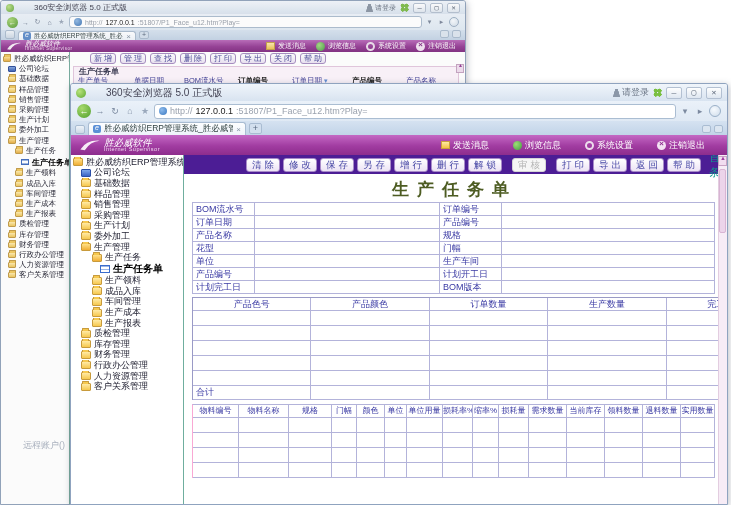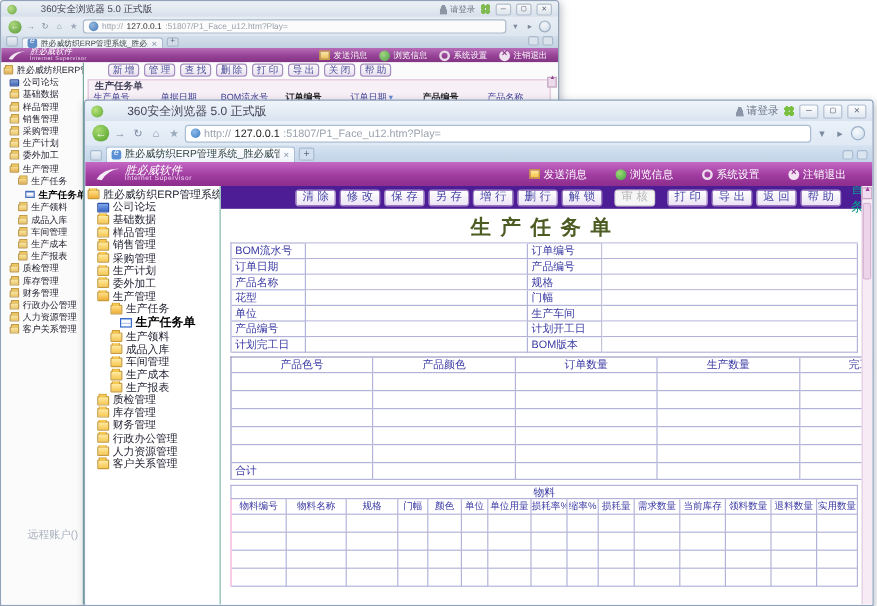--- a/index.html
+++ b/index.html
@@ -702,21 +702,20 @@
 
           <div class="trow">
             <div class="td">合计</div>
             <i></i>
               <i></i>
               <i></i>
               <i></i>
           </div>
         </div>
         <div class="mtable">
-          <div class="mcaption">物料</div>
           <div class="mhead">
 
               <div>物料编号</div>
 
               <div>物料名称</div>
 
               <div>规格</div>
 
               <div>门幅</div>
 

